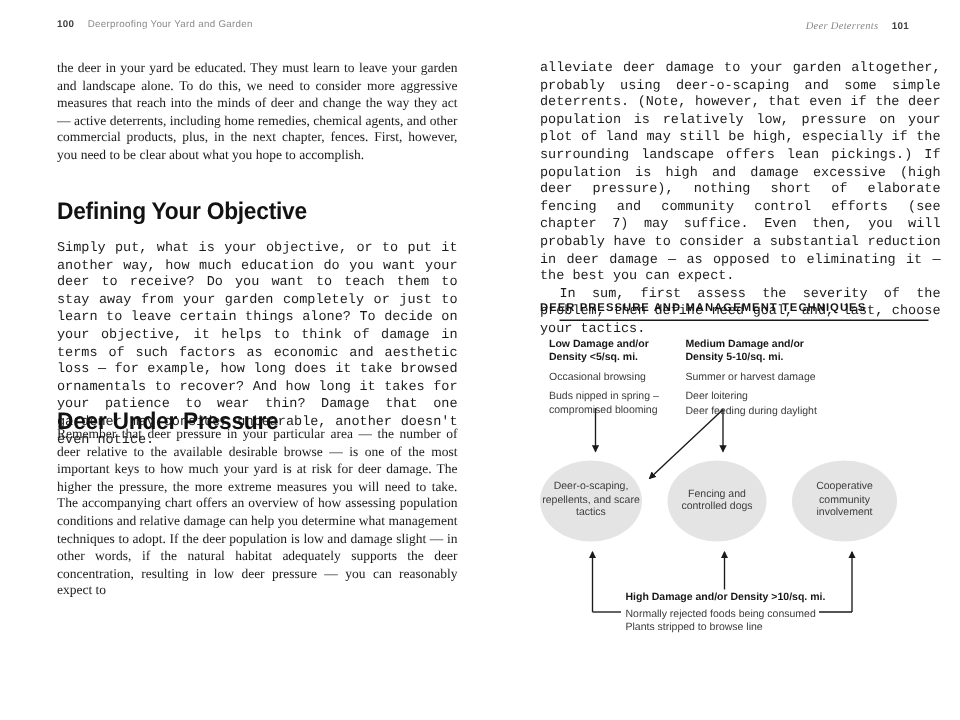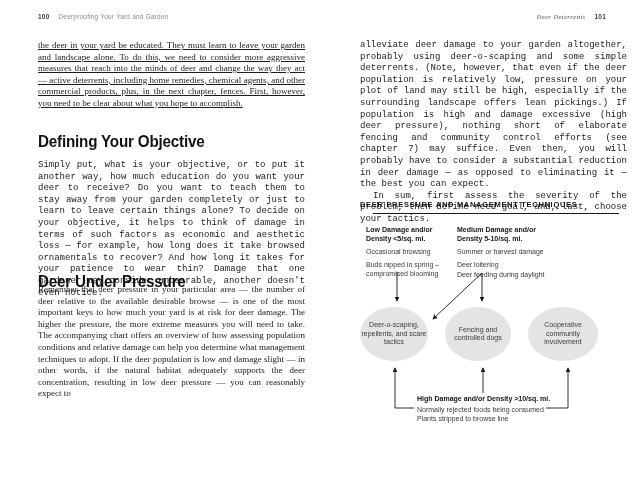--- a/index.html
+++ b/index.html
@@ -7,21 +7,21 @@
   body { position: relative; font-family: "Liberation Serif", serif; color: #1c1c1c; }
 
   
   .running-header { position: absolute; top: 13px; font-family: "Liberation Sans", sans-serif; font-size: 6.5px; letter-spacing: 0.2px; white-space: nowrap; }
   .rh-left  { left: 38px; }
   .rh-right { left: 360px; width: 246px; text-align: right; }
   .folio { font-weight: 700; color: #3f3f3f; }
   .rh-left .folio { margin-right: 9px; }
   .rh-right .folio { margin-left: 9px; }
   .rh-title { color: #8a8a8a; }
-  .rh-right .rh-title { font-family: "Liberation Serif", serif; font-style: italic; font-size: 7px; font-weight: bold; }
+  .rh-right .rh-title { font-family: "Liberation Serif", serif; font-style: italic; font-size: 7px; }
 
   
   .body-block { position: absolute; width: 267px; font-size: 9px; line-height: 11.6px; text-align: justify; color: #1c1c1c; }
   .body-block p { margin: 0; }
   .indent { text-indent: 13px; }
 
   .section-heading { position: absolute; left: 38px; font-family: "Liberation Sans", sans-serif; font-weight: 700; font-size: 16px; letter-spacing: -0.2px; color: #121212; transform: scaleX(0.95); transform-origin: 0 0; white-space: nowrap; }
 
   
   .diagram { position: absolute; left: 360px; top: 196px; width: 272px; height: 244px; font-family: "Liberation Sans", sans-serif; }
@@ -40,21 +40,21 @@
   .high-block { position: absolute; left: 57px; top: 198px; font-size: 7px; line-height: 9px; color: #3a3a3a; white-space: nowrap; }
   .high-label { font-weight: 700; color: #161616; margin-bottom: 1.5px; }
 </style>
 </head>
 <body>
 
 <div class="running-header rh-left">
   <span class="folio">100</span><span class="rh-title">Deerproofing Your Yard and Garden</span>
 </div>
 
-<div class="body-block" style="left:38px; top:40px;text-decoration:underline;">
+<div class="body-block" style="left:38px; top:40px;">
   <p>the deer in your yard be educated. They must learn to leave your garden and landscape alone. To do this, we need to consider more aggressive measures that reach into the minds of deer and change the way they act — active deterrents, including home remedies, chemical agents, and other commercial products, plus, in the next chapter, fences. First, however, you need to be clear about what you hope to accomplish.</p>
 </div>
 
 <div class="section-heading" style="top:133px;">Defining Your Objective</div>
 
 <div class="body-block" style="left:38px; top:160px;font-family:Liberation Mono, monospace;">
   <p>Simply put, what is your objective, or to put it another way, how much education do you want your deer to receive? Do you want to teach them to stay away from your garden completely or just to learn to leave certain things alone? To decide on your objective, it helps to think of damage in terms of such factors as economic and aesthetic loss — for example, how long does it take browsed ornamentals to recover? And how long it takes for your patience to wear thin? Damage that one gardener may consider unbearable, another doesn't even notice.</p>
 </div>
 
 <div class="section-heading" style="top:273px;">Deer Under Pressure</div>

